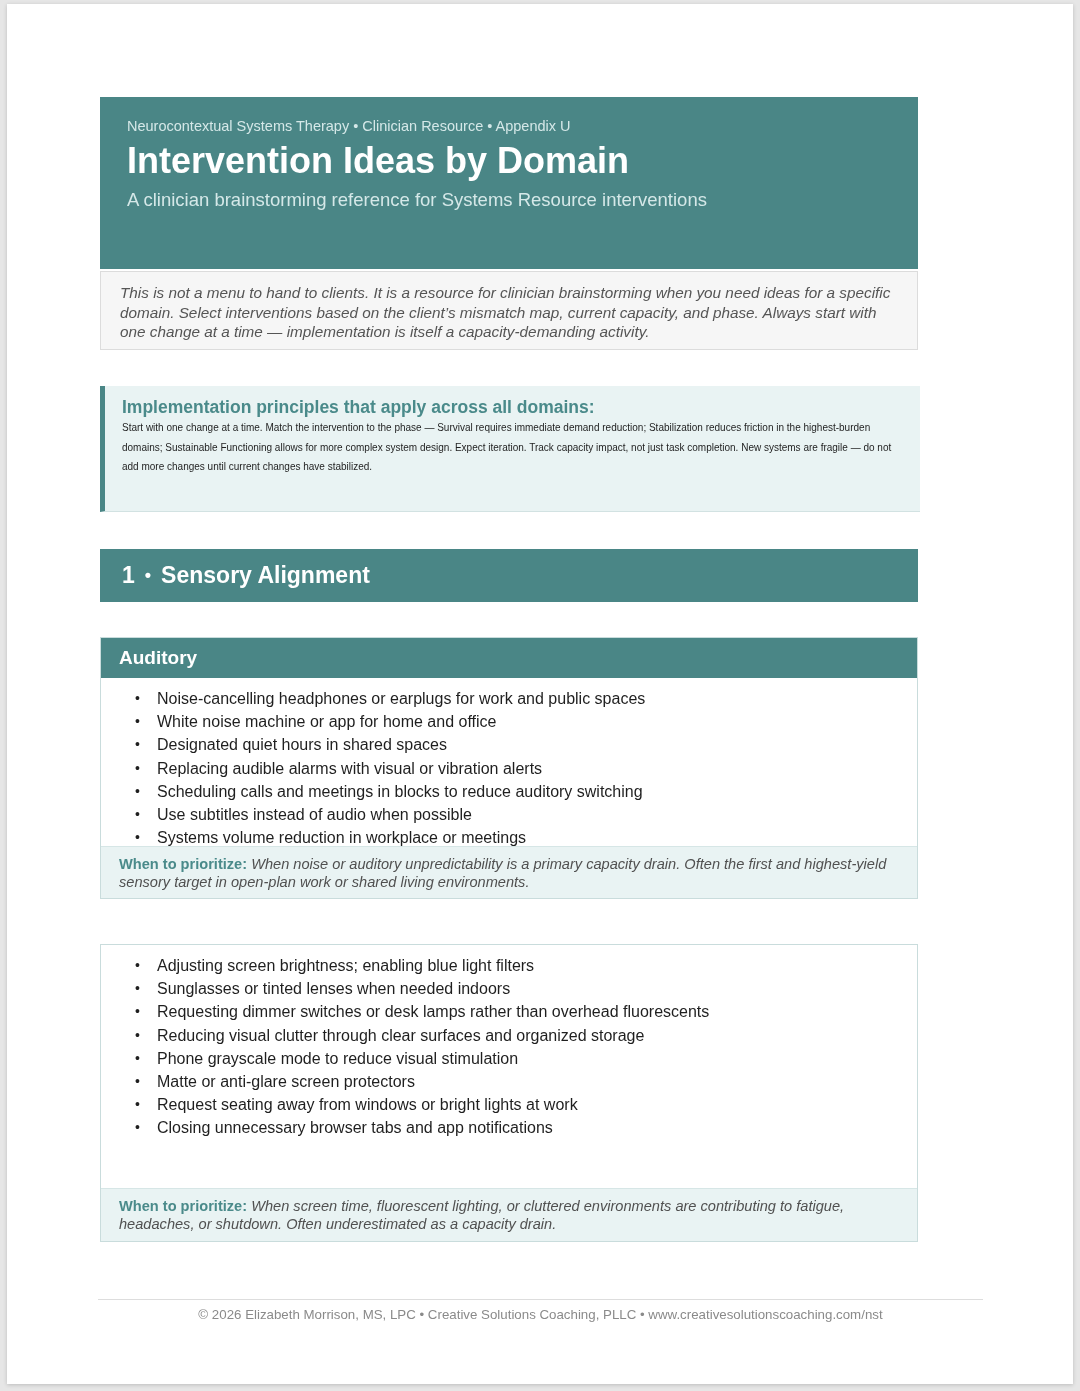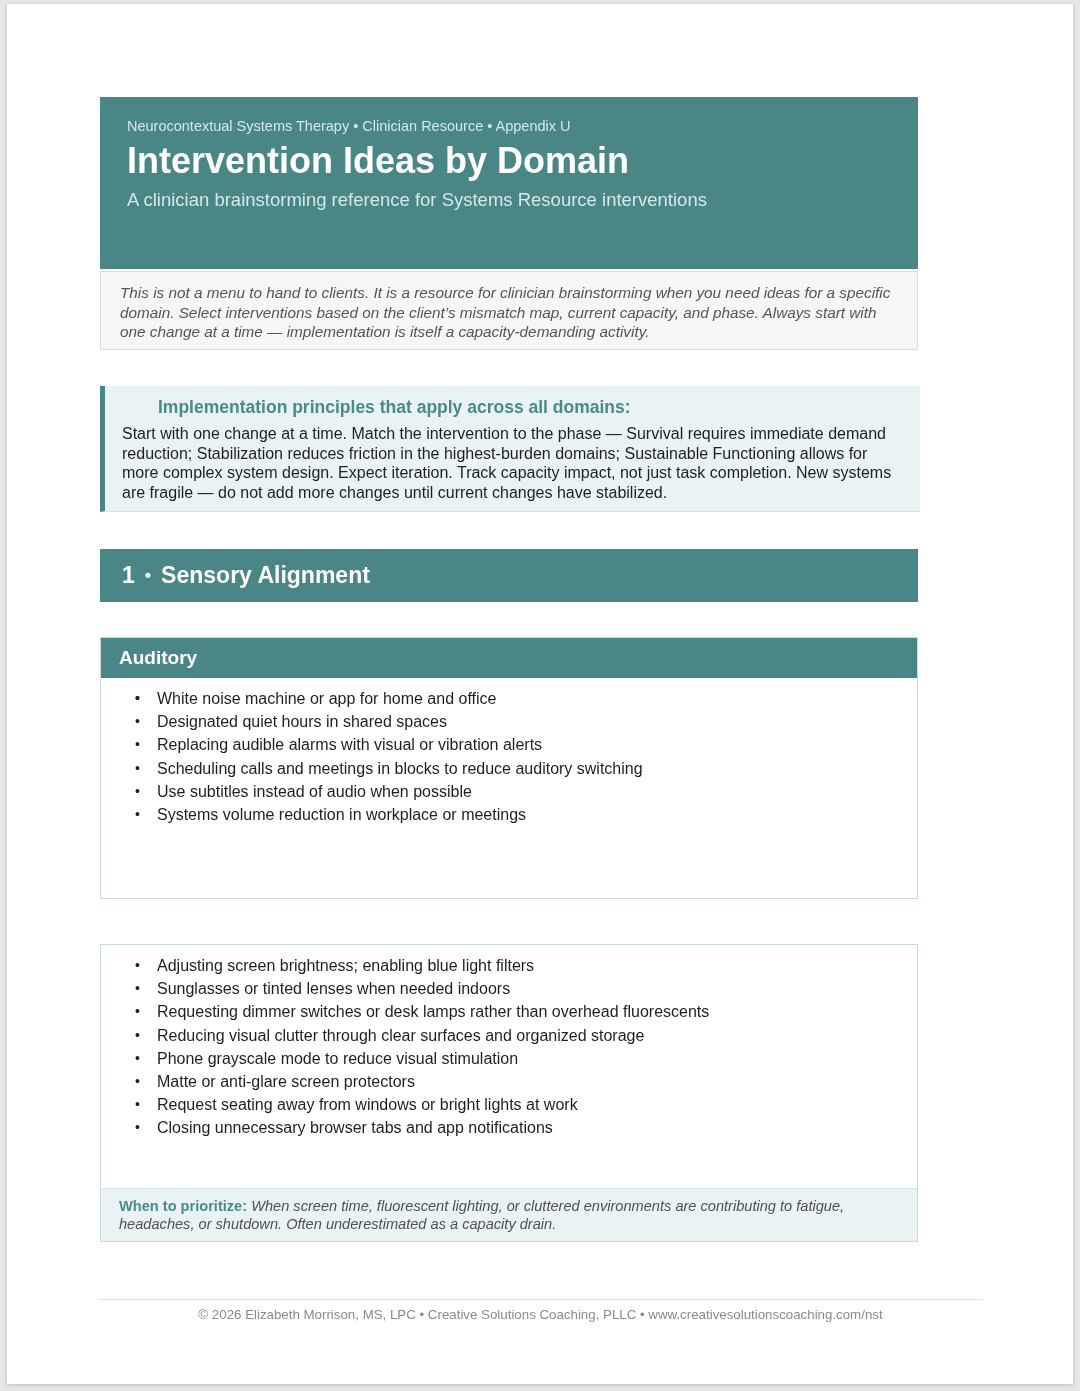--- a/index.html
+++ b/index.html
@@ -90,27 +90,25 @@
       border-bottom: 1px solid #d2e2e2;
       box-sizing: border-box;
       padding: 10px 18px 0 17px;
     }
     .principles .ptitle {
       font-size: 17.5px;
       font-weight: bold;
       color: #4a8a8a;
       line-height: 22px;
       white-space: nowrap;
-      margin-left: 36px;
     }
     .principles .pbody {
-      font-size: 16px;
+      font-size: 10px;
       line-height: 19.5px;
       color: #1f1f1f;
-      margin-top: 6px;
     }
     
     .section-header {
       position: absolute;
       top: 545px;
       left: 0;
       width: 818px;
       height: 53px;
       background: #4a8686;
       color: #ffffff;
@@ -230,28 +228,32 @@
 
     <div class="section-header">
       <span class="num">1</span>
       <span class="dot">•</span>
       <span>Sensory Alignment</span>
     </div>
 
     <div class="card card-auditory">
       <div class="card-head">Auditory</div>
       <ul>
-        <li><span class="bullet">•</span></li>
+        <li><span class="bullet">•</span><span>Noise-cancelling headphones or earplugs for work and public spaces</span></li>
         <li><span class="bullet">•</span><span>White noise machine or app for home and office</span></li>
         <li><span class="bullet">•</span><span>Designated quiet hours in shared spaces</span></li>
         <li><span class="bullet">•</span><span>Replacing audible alarms with visual or vibration alerts</span></li>
         <li><span class="bullet">•</span><span>Scheduling calls and meetings in blocks to reduce auditory switching</span></li>
         <li><span class="bullet">•</span><span>Use subtitles instead of audio when possible</span></li>
         <li><span class="bullet">•</span><span>Systems volume reduction in workplace or meetings</span></li>
       </ul>
+      <div class="prio">
+        <span class="plabel">When to prioritize:</span>
+        <span class="ptext">When noise or auditory unpredictability is a primary capacity drain. Often the first and highest-yield sensory target in open-plan work or shared living environments.</span>
+      </div>
     </div>
 
     <div class="card card-visual">
       <ul>
         <li><span class="bullet">•</span><span>Adjusting screen brightness; enabling blue light filters</span></li>
         <li><span class="bullet">•</span><span>Sunglasses or tinted lenses when needed indoors</span></li>
         <li><span class="bullet">•</span><span>Requesting dimmer switches or desk lamps rather than overhead fluorescents</span></li>
         <li><span class="bullet">•</span><span>Reducing visual clutter through clear surfaces and organized storage</span></li>
         <li><span class="bullet">•</span><span>Phone grayscale mode to reduce visual stimulation</span></li>
         <li><span class="bullet">•</span><span>Matte or anti-glare screen protectors</span></li>

